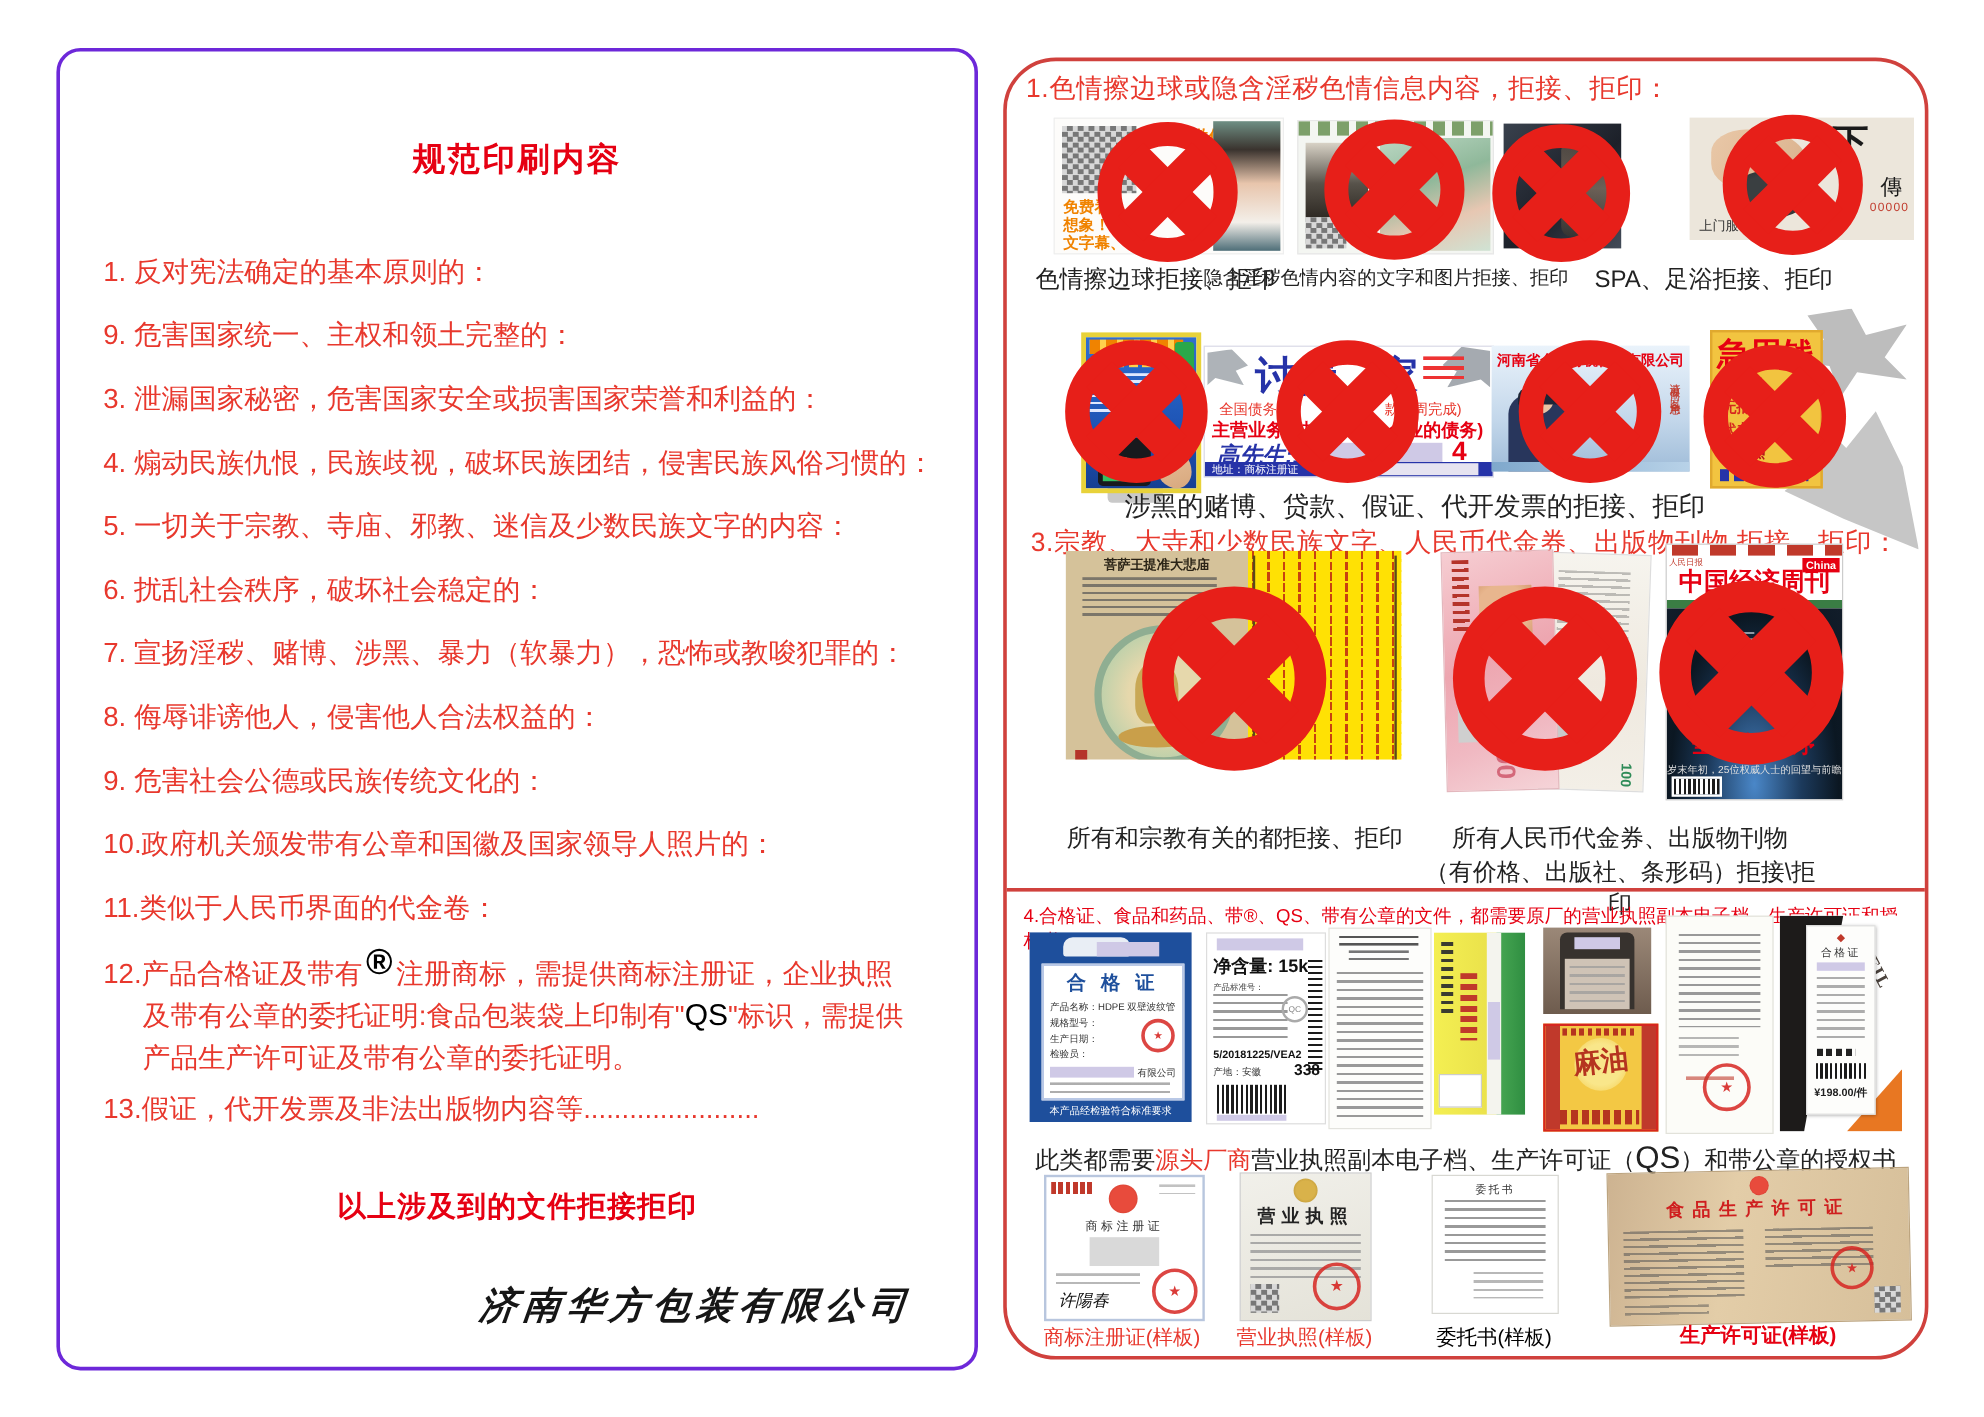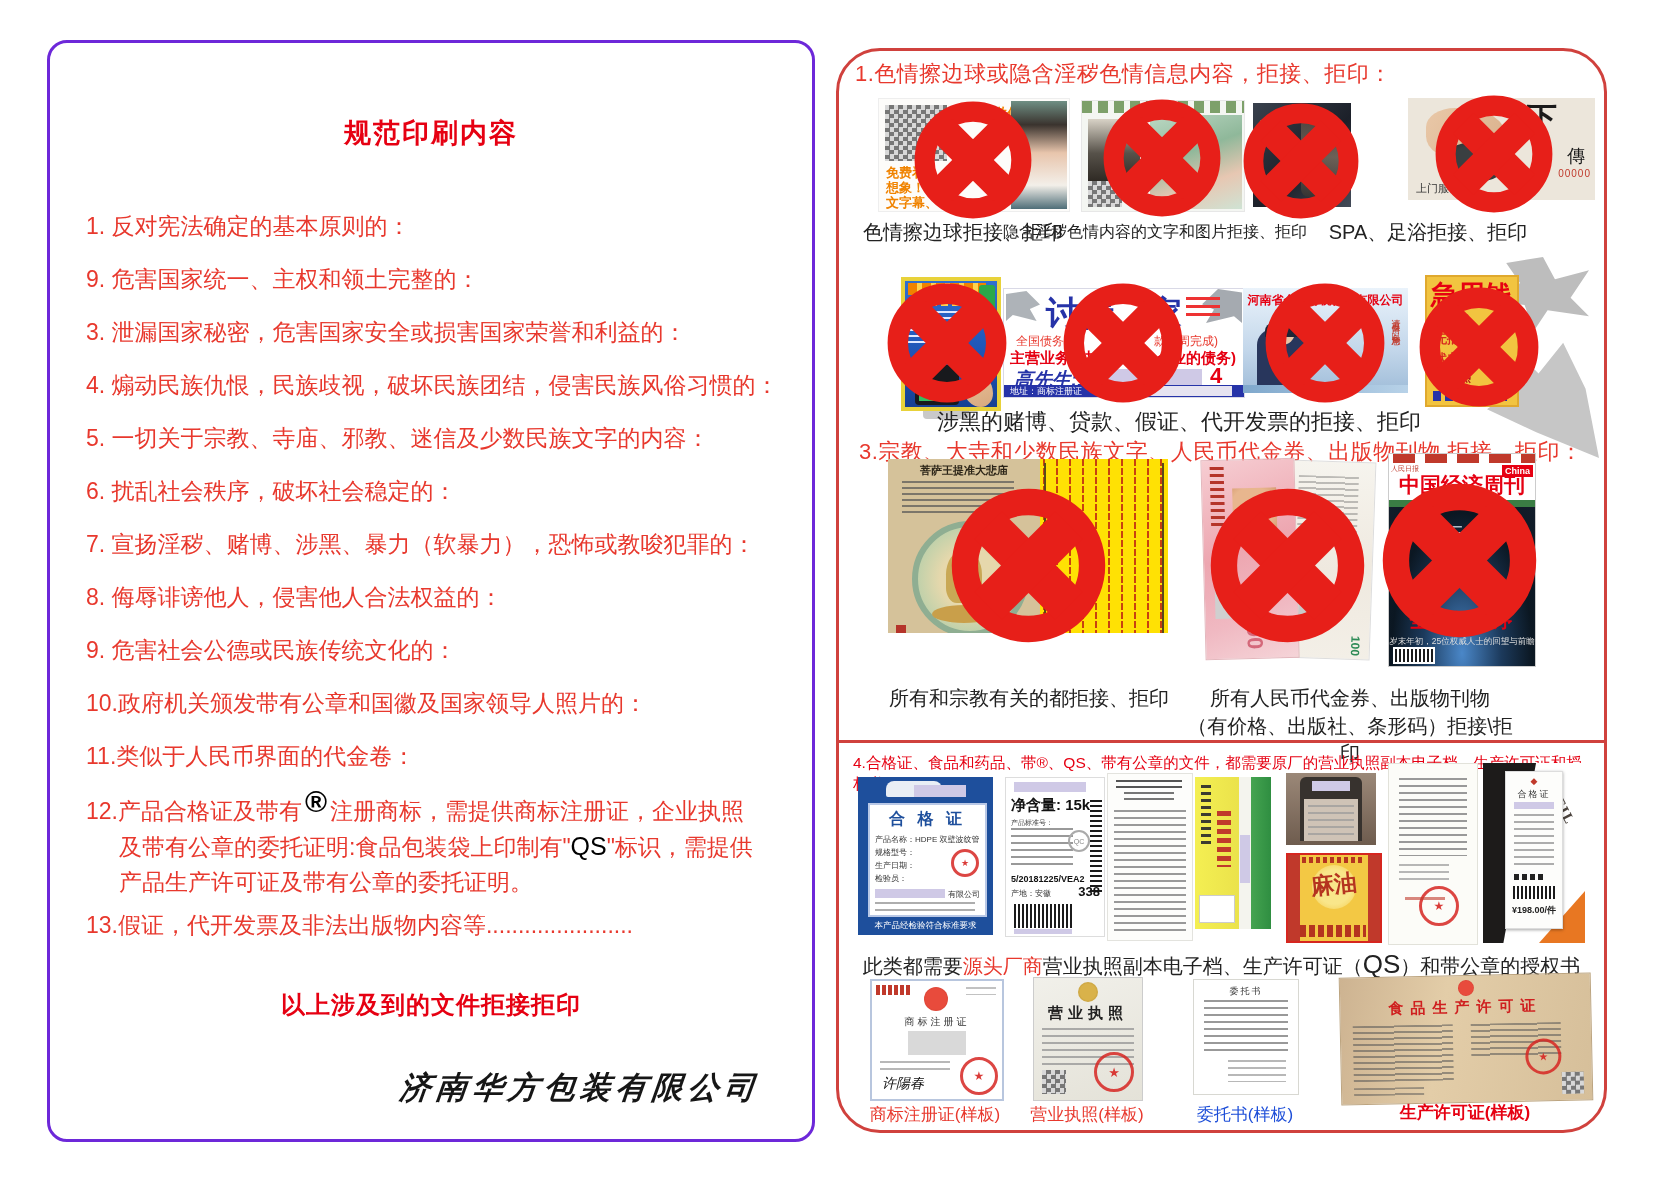--- a/index.html
+++ b/index.html
@@ -344,21 +344,21 @@
       <div class="abs" style="left:0;top:22px;width:100%;text-align:center;font-size:15px;font-weight:bold;color:#cf1f1f;letter-spacing:7px;">食品生产许可证</div>
       <div class="abs tld" style="left:12px;top:48px;width:100px;height:56px;opacity:.55;"></div>
       <div class="abs tld" style="left:130px;top:48px;width:90px;height:34px;opacity:.55;"></div>
       <div class="abs ring" style="right:30px;bottom:26px;width:30px;height:30px;font-size:11px;">★</div>
       <div class="abs qr" style="right:8px;bottom:6px;width:22px;height:22px;"></div>
       <div class="abs tld" style="left:12px;bottom:8px;width:70px;height:8px;opacity:.5;"></div>
     </div>
 
     <div class="abs cap" style="left:16px;top:1052px;width:160px;font-size:17px;color:#e8382d;">商标注册证(样板)</div>
     <div class="abs cap" style="left:179px;top:1052px;width:138px;font-size:17px;color:#e8382d;">营业执照(样板)</div>
-    <div class="abs cap" style="left:339px;top:1052px;width:134px;font-size:17px;color:#1d4ed8;">委托书(样板)</div>
+    <div class="abs cap" style="left:339px;top:1052px;width:134px;font-size:17px;color:#000000;">委托书(样板)</div>
     <div class="abs cap" style="left:511px;top:1050px;width:230px;font-size:17px;font-weight:bold;color:#e60012;">生产许可证(样板)</div>
 
     <div class="xm" style="left:75px;top:50px;width:118px;height:118px;">
         <svg viewBox="0 0 100 100">
           <circle cx="50" cy="50" r="41" fill="none" stroke="#e71f19" stroke-width="17"></circle>
           <line x1="24" y1="24" x2="76" y2="76" stroke="#e71f19" stroke-width="25"></line>
           <line x1="76" y1="24" x2="24" y2="76" stroke="#e71f19" stroke-width="25"></line>
         </svg>
       </div>
     <div class="xm" style="left:264px;top:48px;width:118px;height:118px;">

